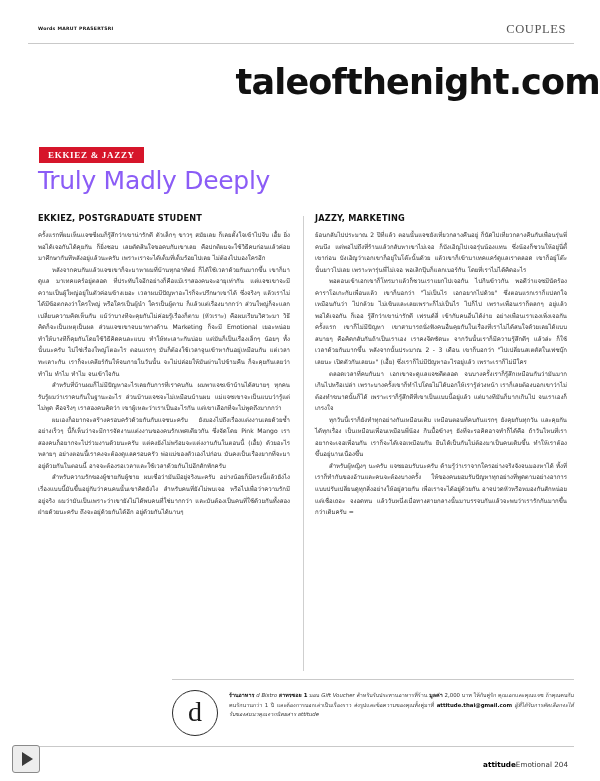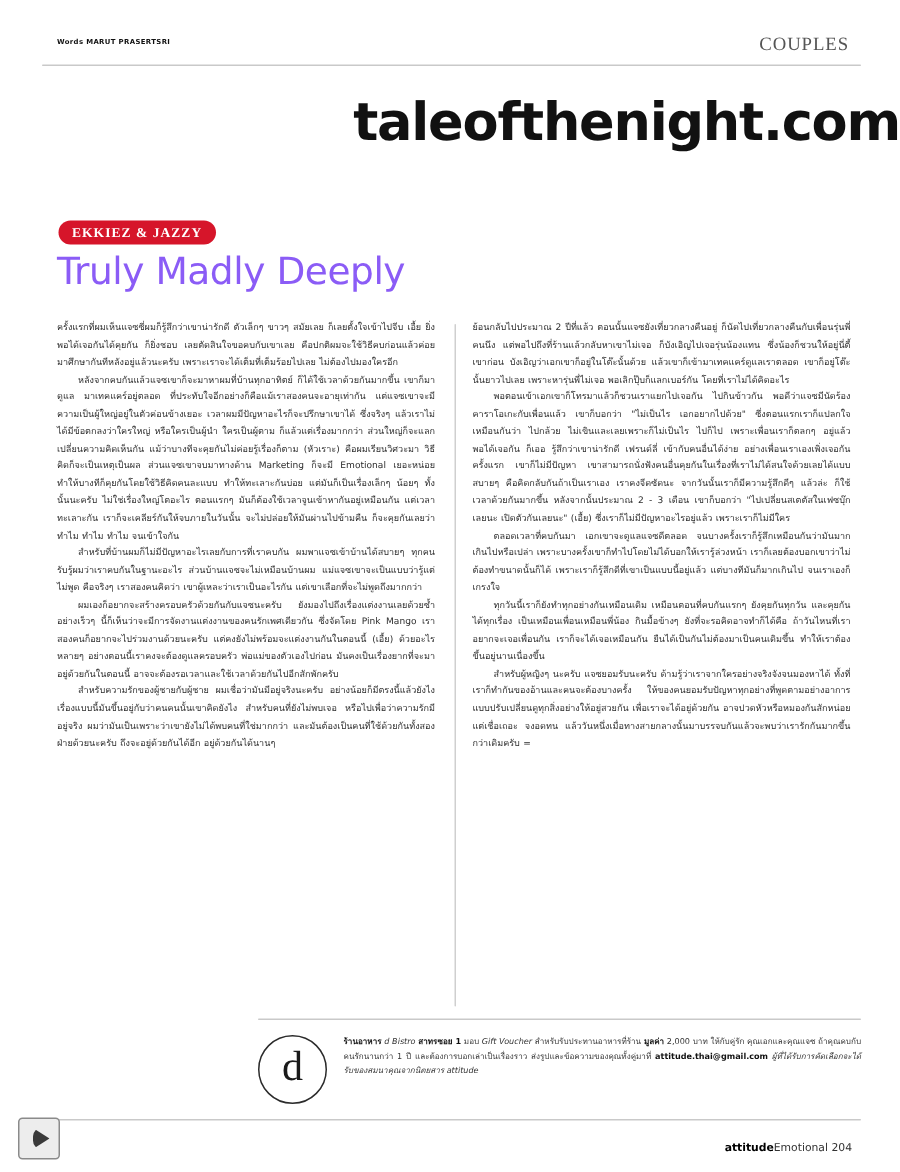--- a/index.html
+++ b/index.html
@@ -1,15 +1,15 @@
 <!DOCTYPE html>
 <html><head>
 <meta charset="utf-8">
 <style>
-  * { box-sizing: border-box; margin: 0; padding: 0; border-radius: 15px; }
+  * { box-sizing: border-box; margin: 0; padding: 0; }
 
   html, body {
     width: 600px;
     height: 781px;
     overflow: hidden;
     background: #ffffff;
     font-family: "DejaVu Sans", "Liberation Sans", sans-serif;
   }
 
   #page {
@@ -219,28 +219,30 @@
 
   <div class="masthead">taleofthenight.com</div>
 
   <div class="badge">EKKIEZ &amp; JAZZY</div>
 
   <div class="headline">Truly Madly Deeply</div>
 
   <div class="col-divider"></div>
 
   <div class="col col-left">
+    <div class="col-head">EKKIEZ, POSTGRADUATE STUDENT</div>
     <p class="para">ครั้งแรกที่ผมเห็นแจซซี่ผมก็รู้สึกว่าเขาน่ารักดี ตัวเล็กๆ ขาวๆ สมัยเลย ก็เลยตั้งใจเข้าไปจีบ เอื้ย ยิ่งพอได้เจอกันได้คุยกัน ก็ยิ่งชอบ เลยตัดสินใจขอคบกับเขาเลย คือปกติผมจะใช้วิธีคบก่อนแล้วค่อยมาศึกษากันทีหลังอยู่แล้วนะครับ เพราะเราจะได้เต็มที่เต็มร้อยไปเลย ไม่ต้องไปมองใครอีก</p>
     <p class="para indent">หลังจากคบกันแล้วแจซเขาก็จะมาหาผมที่บ้านทุกอาทิตย์ ก็ได้ใช้เวลาด้วยกันมากขึ้น เขาก็มาดูแล มาเทคแคร์อยู่ตลอด ที่ประทับใจอีกอย่างก็คือแม้เราสองคนจะอายุเท่ากัน แต่แจซเขาจะมีความเป็นผู้ใหญ่อยู่ในตัวค่อนข้างเยอะ เวลาผมมีปัญหาอะไรก็จะปรึกษาเขาได้ ซึ่งจริงๆ แล้วเราไม่ได้มีข้อตกลงว่าใครใหญ่ หรือใครเป็นผู้นำ ใครเป็นผู้ตาม ก็แล้วแต่เรื่องมากกว่า ส่วนใหญ่ก็จะแลกเปลี่ยนความคิดเห็นกัน แม้ว่าบางทีจะคุยกันไม่ค่อยรู้เรื่องก็ตาม (หัวเราะ) คือผมเรียนวิศวะมา วิธีคิดก็จะเป็นเหตุเป็นผล ส่วนแจซเขาจบมาทางด้าน Marketing ก็จะมี Emotional เยอะหน่อย ทำให้บางทีก็คุยกันโดยใช้วิธีคิดคนละแบบ ทำให้ทะเลาะกันบ่อย แต่มันก็เป็นเรื่องเล็กๆ น้อยๆ ทั้งนั้นนะครับ ไม่ใช่เรื่องใหญ่โตอะไร ตอนแรกๆ มันก็ต้องใช้เวลาจูนเข้าหากันอยู่เหมือนกัน แต่เวลาทะเลาะกัน เราก็จะเคลียร์กันให้จบภายในวันนั้น จะไม่ปล่อยให้มันผ่านไปข้ามคืน ก็จะคุยกันเลยว่า ทำไม ทำไม ทำไม จนเข้าใจกัน</p>
     <p class="para indent">สำหรับที่บ้านผมก็ไม่มีปัญหาอะไรเลยกับการที่เราคบกัน ผมพาแจซเข้าบ้านได้สบายๆ ทุกคนรับรู้ผมว่าเราคบกันในฐานะอะไร ส่วนบ้านแจซจะไม่เหมือนบ้านผม แม่แจซเขาจะเป็นแบบว่ารู้แต่ไม่พูด คือจริงๆ เราสองคนคิดว่า เขาผู้เหละว่าเราเป็นอะไรกัน แต่เขาเลือกที่จะไม่พูดถึงมากกว่า</p>
     <p class="para indent">ผมเองก็อยากจะสร้างครอบครัวด้วยกันกับแจซนะครับ ยังมองไปถึงเรื่องแต่งงานเลยด้วยซ้ำ อย่างเร็วๆ นี้ก็เห็นว่าจะมีการจัดงานแต่งงานของคนรักเพศเดียวกัน ซึ่งจัดโดย Pink Mango เราสองคนก็อยากจะไปร่วมงานด้วยนะครับ แต่คงยังไม่พร้อมจะแต่งงานกันในตอนนี้ (เอื้ย) ด้วยอะไรหลายๆ อย่างตอนนี้เราคงจะต้องดูแลครอบครัว พ่อแม่ของตัวเองไปก่อน มันคงเป็นเรื่องยากที่จะมาอยู่ด้วยกันในตอนนี้ อาจจะต้องรอเวลาและใช้เวลาด้วยกันไปอีกสักพักครับ</p>
     <p class="para indent">สำหรับความรักของผู้ชายกับผู้ชาย ผมเชื่อว่ามันมีอยู่จริงนะครับ อย่างน้อยก็มีตรงนี้แล้วยังไง เรื่องแบบนี้มันขึ้นอยู่กับว่าคนคนนั้นเขาคิดยังไง สำหรับคนที่ยังไม่พบเจอ หรือไปเพื่อว่าความรักมีอยู่จริง ผมว่ามันเป็นเพราะว่าเขายังไม่ได้พบคนที่ใช่มากกว่า และมันต้องเป็นคนที่ใช้ด้วยกันทั้งสองฝ่ายด้วยนะครับ ถึงจะอยู่ด้วยกันได้อีก อยู่ด้วยกันได้นานๆ</p>
   </div>
 
   <div class="col col-right">
+    <div class="col-head">JAZZY, MARKETING</div>
     <p class="para">ย้อนกลับไปประมาณ 2 ปีที่แล้ว ตอนนั้นแจซยังเที่ยวกลางคืนอยู่ ก็นัดไปเที่ยวกลางคืนกับเพื่อนรุ่นพี่คนนึง แต่พอไปถึงที่ร้านแล้วกลับหาเขาไม่เจอ ก็บังเอิญไปเจอรุ่นน้องแทน ซึ่งน้องก็ชวนให้อยู่นี่ตี้เขาก่อน บังเอิญว่าเอกเขาก็อยู่ในโต๊ะนั้นด้วย แล้วเขาก็เข้ามาเทคแคร์ดูแลเราตลอด เขาก็อยู่โต๊ะนั้นยาวไปเลย เพราะหารุ่นพี่ไม่เจอ พอเลิกปุ๊บก็แลกเบอร์กัน โดยที่เราไม่ได้คิดอะไร</p>
     <p class="para indent">พอตอนเข้าเอกเขาก็โทรมาแล้วก็ชวนเราแยกไปเจอกัน ไปกินข้าวกัน พอดีว่าแจซมีนัดร้องคาราโอเกะกับเพื่อนแล้ว เขาก็บอกว่า "ไม่เป็นไร เอกอยากไปด้วย" ซึ่งตอนแรกเราก็แปลกใจเหมือนกันว่า ไปกล้วย ไม่เขินและเลยเพราะก็ไม่เป็นไร ไปก็ไป เพราะเพื่อนเราก็ตลกๆ อยู่แล้ว พอได้เจอกัน ก็เออ รู้สึกว่าเขาน่ารักดี เฟรนด์ลี่ เข้ากับคนอื่นได้ง่าย อย่างเพื่อนเราเองเพิ่งเจอกันครั้งแรก เขาก็ไม่มีปัญหา เขาสามารถนั่งฟังคนอื่นคุยกันในเรื่องที่เราไม่ได้สนใจด้วยเลยได้แบบสบายๆ คือคิดกลับกันถ้าเป็นเราเอง เราคงจีดซัดนะ จากวันนั้นเราก็มีความรู้สึกดีๆ แล้วล่ะ ก็ใช้เวลาด้วยกันมากขึ้น หลังจากนั้นประมาณ 2 - 3 เดือน เขาก็บอกว่า "ไปเปลี่ยนสเตตัสในเฟซบุ๊กเลยนะ เปิดตัวกันเลยนะ" (เอื้ย) ซึ่งเราก็ไม่มีปัญหาอะไรอยู่แล้ว เพราะเราก็ไม่มีใคร</p>
     <p class="para indent">ตลอดเวลาที่คบกันมา เอกเขาจะดูแลแจซดีตลอด จนบางครั้งเราก็รู้สึกเหมือนกันว่ามันมากเกินไปหรือเปล่า เพราะบางครั้งเขาก็ทำไปโดยไม่ได้บอกให้เรารู้ล่วงหน้า เราก็เลยต้องบอกเขาว่าไม่ต้องทำขนาดนั้นก็ได้ เพราะเราก็รู้สึกดีที่เขาเป็นแบบนี้อยู่แล้ว แต่บางทีมันก็มากเกินไป จนเราเองก็เกรงใจ</p>
     <p class="para indent">ทุกวันนี้เราก็ยังทำทุกอย่างกันเหมือนเดิม เหมือนตอนที่คบกันแรกๆ ยังคุยกันทุกวัน และคุยกันได้ทุกเรื่อง เป็นเหมือนเพื่อนเหมือนพี่น้อง กินมื้อข้างๆ ยังที่จะรอคิดอาจทำก็ได้คือ ถ้าวันไหนที่เราอยากจะเจอเพื่อนกัน เราก็จะได้เจอเหมือนกัน ยืนได้เป็นกันไม่ต้องมาเป็นคนเดิมขึ้น ทำให้เราต้องขึ้นอยู่นานเนื่องขึ้น</p>
     <p class="para indent">สำหรับผู้หญิงๆ นะครับ แจซยอมรับนะครับ ด้ามรู้ว่าเราจากใครอย่างจริงจังจนมองหาได้ ทั้งที่เราก็ทำกันของอ้านและคนจะต้องบางครั้ง ให้ของคนยอมรับปัญหาทุกอย่างที่พูดตามอย่างอาการแบบปรับเปลี่ยนดูทุกสิ่งอย่างให้อยู่สวยกัน เพื่อเราจะได้อยู่ด้วยกัน อาจปวดหัวหรือหมองกันสักหน่อย แต่เชื่อเถอะ จงอดทน แล้ววันหนึ่งเมื่อทางสายกลางนั้นมาบรรจบกันแล้วจะพบว่าเรารักกันมากขึ้นกว่าเดิมครับ =</p>
   </div>
 
   <div class="promo-rule"></div>
   <div class="promo">
     <div class="promo-logo">d</div>

